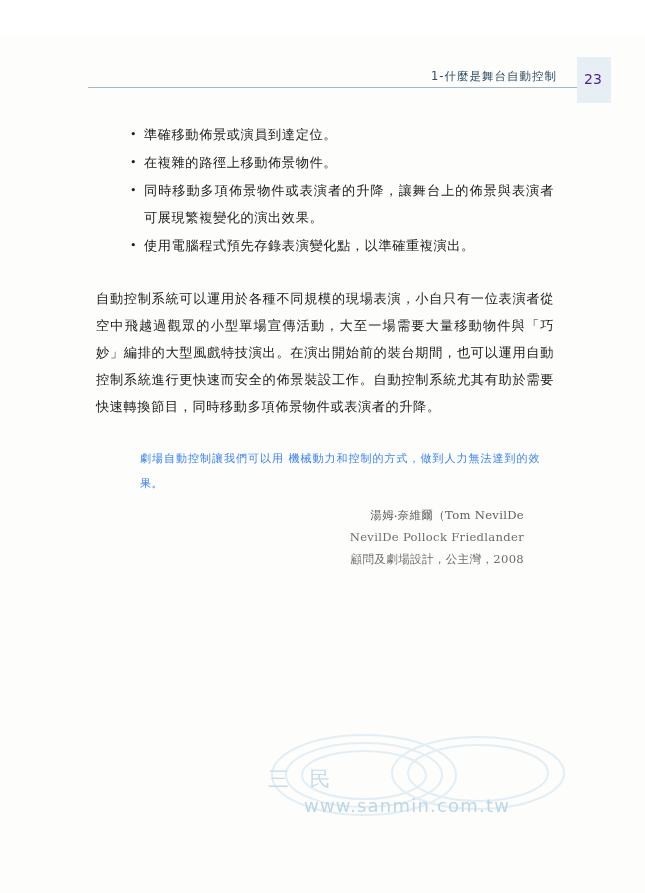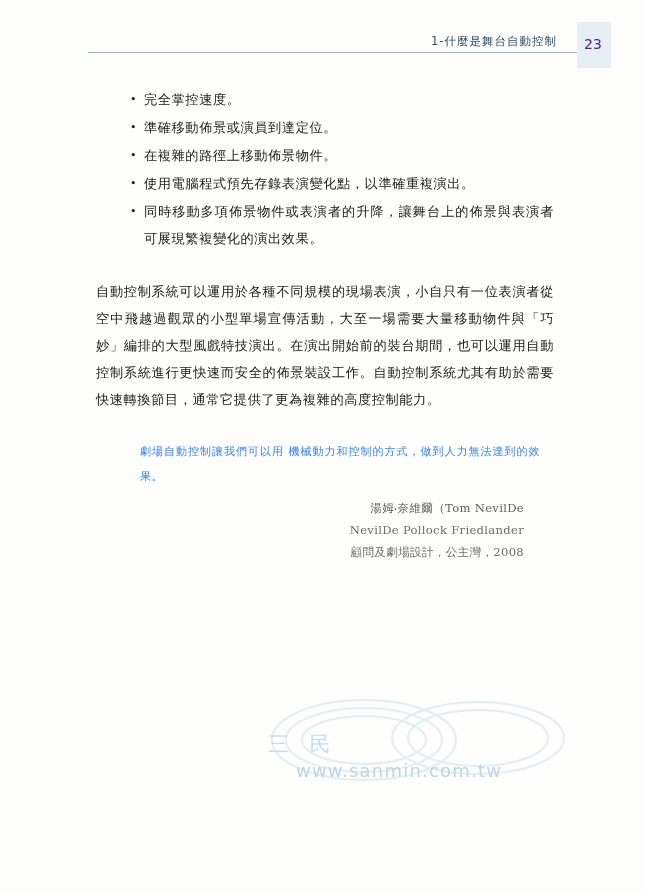--- a/index.html
+++ b/index.html
@@ -12,20 +12,21 @@
     background: #ffffff;
     font-family: "DejaVu Serif", "Liberation Serif", serif;
     overflow: hidden;
     position: relative;
   }
 
   .page {
     position: absolute;
     inset: 0;
     background: #fdfdfb;
+    margin-top: 35px;
   }
 
   
   .header {
     position: absolute;
     top: 22px;
     left: 0;
     right: 0;
     height: 36px;
   }
@@ -149,21 +150,21 @@
   .wm-rings {
     position: absolute;
     left: 0;
     top: 0;
     width: 330px;
     height: 92px;
     opacity: 0.55;
   }
   .wm-text {
     position: absolute;
-    left: 28px;
+    left: 36px;
     top: 66px;
     font-size: 18px;
     color: #bcd6e6;
     font-family: "DejaVu Sans", "Liberation Sans", sans-serif;
     letter-spacing: 1.2px;
   }
   .wm-cn {
     position: absolute;
     left: 0px;
     top: 36px;
@@ -183,28 +184,27 @@
     <div class="header-rule"></div>
     <div class="page-number-box"></div>
     <div class="page-number">23</div>
   </div>
 
   <div class="content">
 
 
 
     <ul class="bullets">
-      <li>完全掌控速度。</li>
       <li>準確移動佈景或演員到達定位。</li>
       <li>在複雜的路徑上移動佈景物件。</li>
+      <li>同時移動多項佈景物件或表演者的升降，讓舞台上的佈景與表演者可展現繁複變化的演出效果。</li>
       <li>使用電腦程式預先存錄表演變化點，以準確重複演出。</li>
-      <li>同時移動多項佈景物件或表演者的升降，讓舞台上的佈景與表演者可展現繁複變化的演出效果。</li>
     </ul>
 
-    <p class="para">自動控制系統可以運用於各種不同規模的現場表演，小自只有一位表演者從空中飛越過觀眾的小型單場宣傳活動，大至一場需要大量移動物件與「巧妙」編排的大型風戲特技演出。在演出開始前的裝台期間，也可以運用自動控制系統進行更快速而安全的佈景裝設工作。自動控制系統尤其有助於需要快速轉換節目，通常它提供了更為複雜的高度控制能力。</p>
+    <p class="para">自動控制系統可以運用於各種不同規模的現場表演，小自只有一位表演者從空中飛越過觀眾的小型單場宣傳活動，大至一場需要大量移動物件與「巧妙」編排的大型風戲特技演出。在演出開始前的裝台期間，也可以運用自動控制系統進行更快速而安全的佈景裝設工作。自動控制系統尤其有助於需要快速轉換節目，同時移動多項佈景物件或表演者的升降。</p>
 
     <div class="quote">
       <p>劇場自動控制讓我們可以用 機械動力和控制的方式，做到人力無法達到的效果。</p>
       <div class="attrib">
         <span class="line1">湯姆‧奈維爾（Tom NevilDe</span>
         <span class="line2">NevilDe Pollock Friedlander</span>
         <span class="line3">顧問及劇場設計，公主灣，2008</span>
       </div>
     </div>
 

